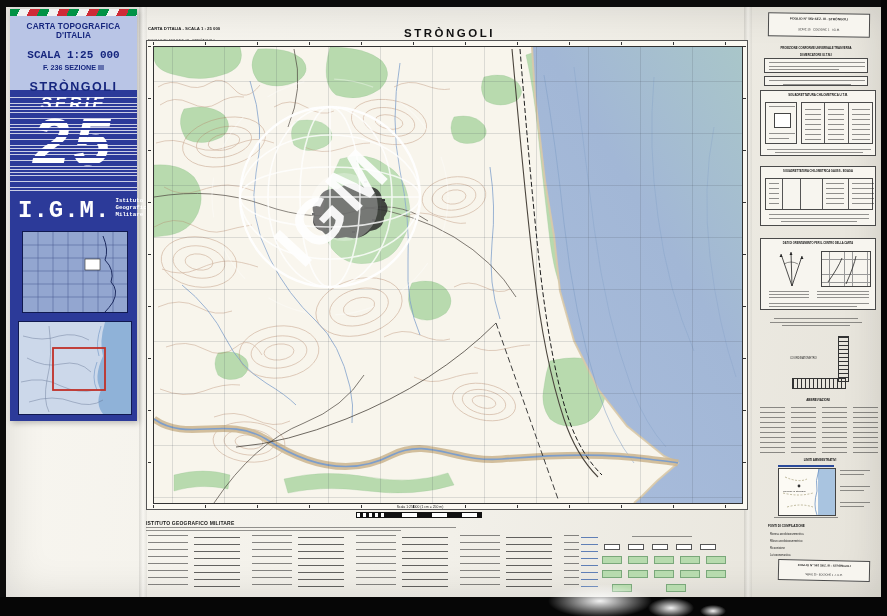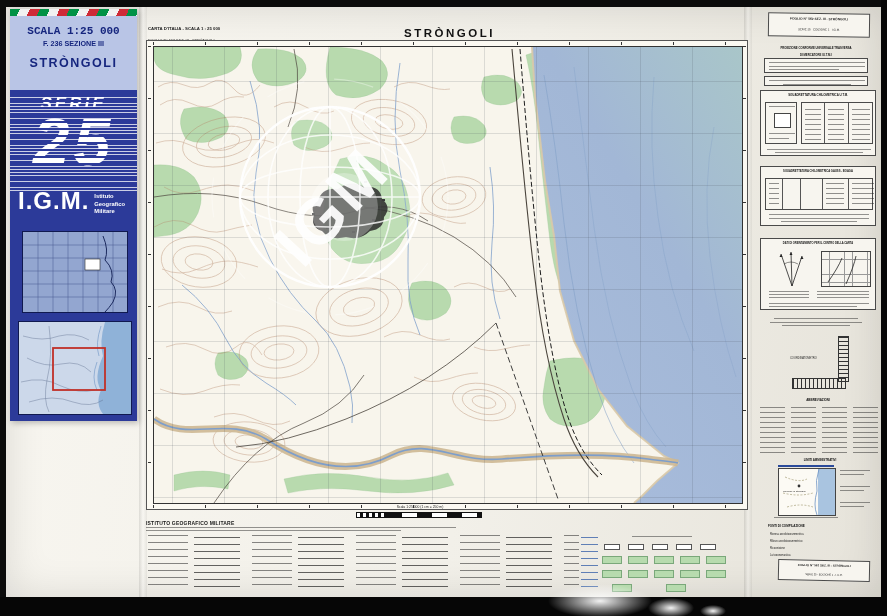--- a/index.html
+++ b/index.html
@@ -30,21 +30,21 @@
   #cover-head .l1{font-size:8.2px;font-weight:bold;margin-top:6px;letter-spacing:.2px;}
   #cover-head .l2{font-size:11px;font-weight:bold;margin-top:9px;font-family:Liberation Mono, monospace;}
   #cover-head .l3{font-size:7.2px;font-weight:bold;margin-top:2px;}
   #cover-title{font-size:12.5px;font-weight:bold;letter-spacing:1.5px;margin-top:8px;}
   #series-block{position:absolute;left:0;top:86px;width:100%;height:96px;text-align:center;
                 background:repeating-linear-gradient(to bottom,transparent 0 2px,rgba(255,255,255,.75) 2px 3px);}
   #series-word{font-size:17px;font-weight:800;font-style:italic;color:#fff;letter-spacing:3px;line-height:1;}
   #series-num{font-size:66px;font-weight:800;font-style:italic;color:#fff;letter-spacing:4px;line-height:.92;}
   #series-ov{position:absolute;inset:0;pointer-events:none;
              background:repeating-linear-gradient(to bottom,transparent 0 4.6px,#2c3a99 4.6px 7px);}
-  #igm-row{position:absolute;left:8px;top:178px;width:118px;display:flex;align-items:flex-end;}
+  #igm-row{position:absolute;left:8px;top:188px;width:118px;display:flex;align-items:flex-start;font-family:Liberation Mono, monospace;}
   #igm-big{font-size:24px;font-weight:800;color:#fff;letter-spacing:1px;}
   #igm-sub{margin-left:5px;color:#fff;font-size:5.8px;line-height:1.25;font-weight:bold;}
   .idxmap{position:absolute;border:1px solid #10194f;}
 
   
   #map-frame{position:absolute;left:146px;top:40px;width:602px;height:470px;
              border:1px solid #555;background:#fbf9f2;box-sizing:border-box;}
   #map-inner{position:absolute;left:6px;top:5px;width:588px;height:456px;border:1px solid #333;box-sizing:content-box;}
   .tickh{position:absolute;height:3px;background:repeating-linear-gradient(to right,#333 0 1px,transparent 1px 52px);}
   .tickv{position:absolute;width:3px;background:repeating-linear-gradient(to bottom,#333 0 1px,transparent 1px 52px);}
@@ -84,20 +84,21 @@
 
 <div id="stage">
 
   <div id="sheet"></div>
   <div class="crease" style="left:139px;"></div>
   <div class="crease" style="left:744px;"></div>
 
   <div id="cover">
     <div id="flag"></div>
     <div id="cover-head">
+      <div class="l1">CARTA TOPOGRAFICA D'ITALIA</div>
       <div class="l2">SCALA 1:25 000</div>
       <div class="l3">F. 236 SEZIONE III</div>
       <div id="cover-title">STRÒNGOLI</div>
     </div>
     <div id="series-block">
       <div id="series-word">SERIE</div>
       <div id="series-num">25</div>
       <div id="series-ov"></div>
     </div>
     <div id="igm-row">

